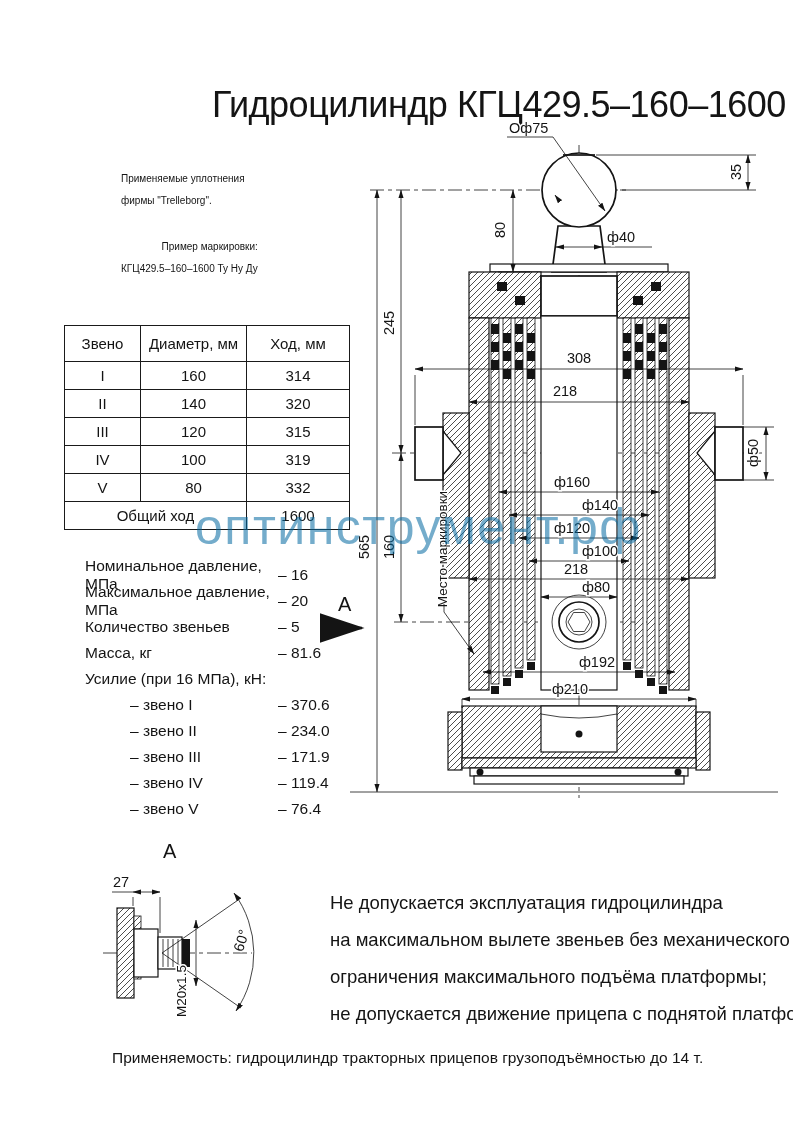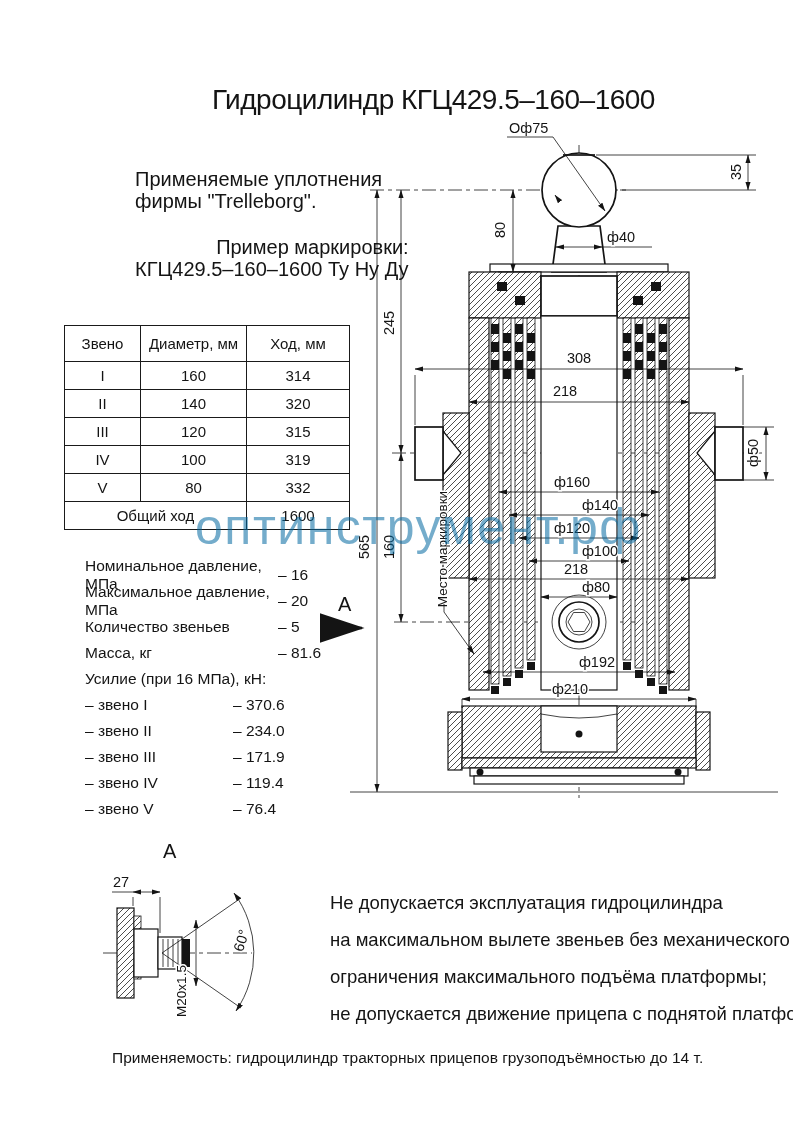--- a/index.html
+++ b/index.html
@@ -1,31 +1,31 @@
 <!DOCTYPE html>
 <html><head>
 <meta charset="utf-8">
 <style>
   html,body{margin:0;padding:0;background:#888;}
   .page{position:relative;width:793px;height:1123px;background:#ffffff;margin:0 auto;overflow:hidden;
         font-family:"Liberation Sans",sans-serif;color:#141414;}
   .abs{position:absolute;}
-  .title{left:212px;top:84px;font-size:28px;letter-spacing:-0.5px;white-space:nowrap;}
-  .note{left:121px;font-size:20px;line-height:22px;margin-left:14px;}
+  .title{left:212px;top:84px;font-size:36px;letter-spacing:-0.5px;white-space:nowrap;}
+  .note{left:121px;font-size:10px;line-height:22px;}
   .note1{top:168px;}
   .note2{top:236px;text-align:right;}
   table.spec{border-collapse:collapse;position:absolute;left:64px;top:325px;font-size:15px;padding-left:12px;}
   table.spec th,table.spec td{border:1px solid #1a1a1a;text-align:center;font-weight:normal;padding:0;}
   table.spec th{height:35px;}
   table.spec td{height:27px;}
   .c1{width:75px;}.c2{width:105px;}.c3{width:102px;}
   .specs{left:85px;top:562px;width:300px;font-size:15.5px;}
   .srow{display:flex;height:26px;align-items:center;}
   .slabel{width:193px;}
-  .fl{width:148px;}
+  .fl{margin-left:45px;width:148px;}
   .warning{left:330px;top:884px;font-size:18.5px;line-height:37px;white-space:nowrap;}
   .applic{left:112px;top:1049px;font-size:15.5px;white-space:nowrap;text-align:center;}
   .watermark{left:195px;top:498px;font-size:50px;letter-spacing:1.5px;opacity:0.55;white-space:nowrap;z-index:5;pointer-events:none;}
   svg{position:absolute;overflow:visible;}
   svg text{font-family:"Liberation Sans",sans-serif;font-size:14.5px;fill:#141414;}
   svg .t20{font-size:20px;}
   svg .lbl{paint-order:stroke;stroke:#ffffff;stroke-width:3px;}
   .out{stroke:#141414;stroke-width:1.7;fill:#ffffff;}
   .out2{stroke:#141414;stroke-width:1.2;fill:#ffffff;}
   .hat{stroke:#141414;stroke-width:1.2;fill:url(#h1);}

